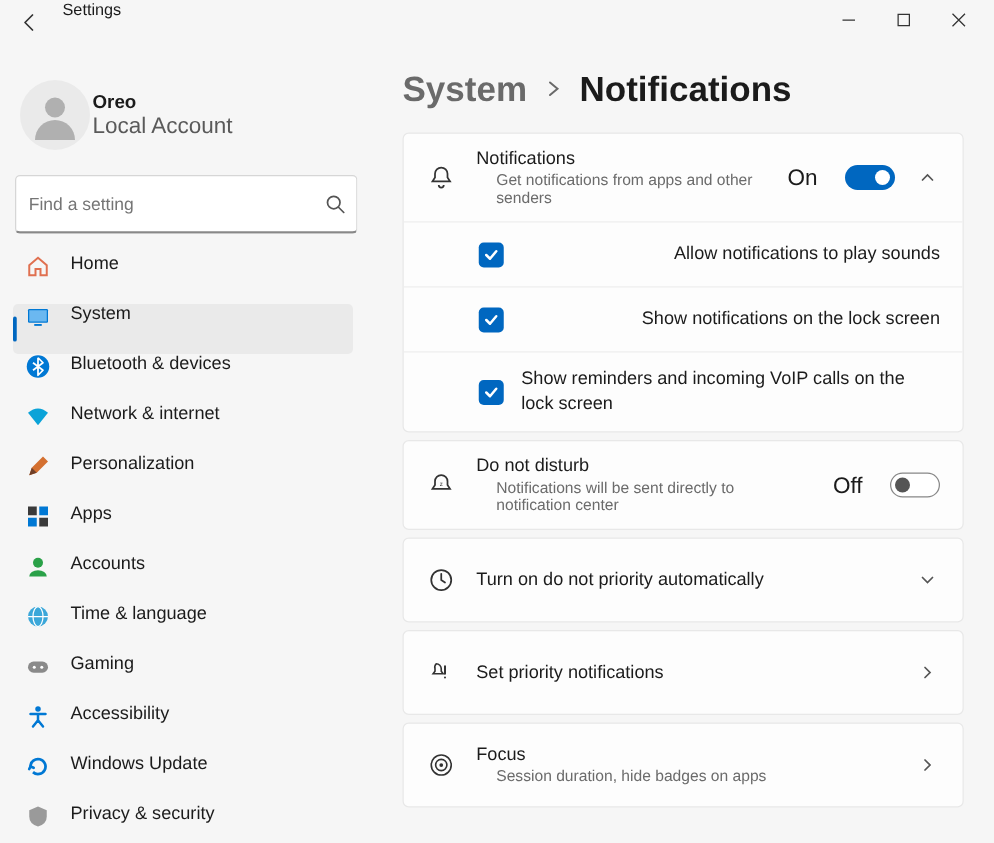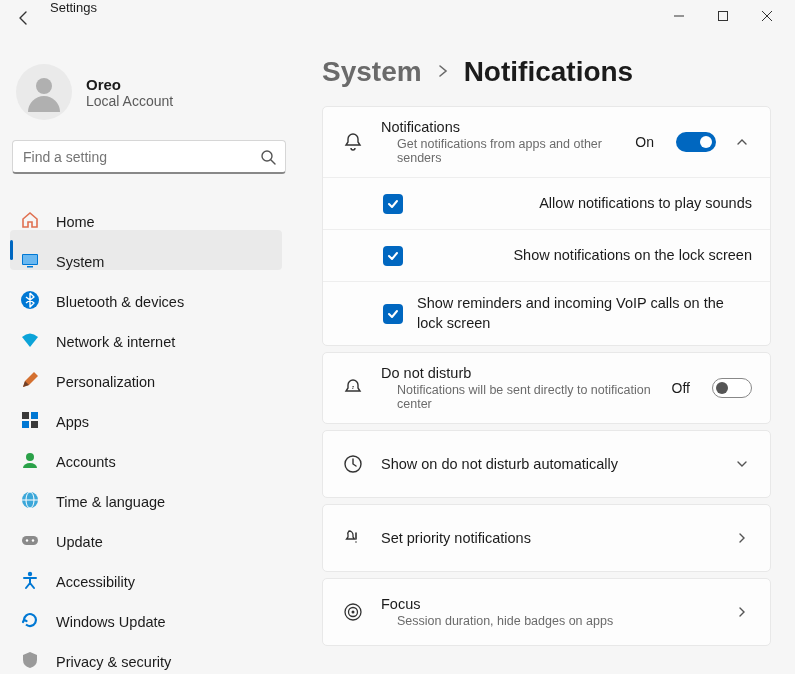--- a/index.html
+++ b/index.html
@@ -28,55 +28,55 @@
   .winbtn { width: 44px; height: 32px; display:flex;align-items:center;justify-content:center; color:#555; }
 
   .layout { display:flex; height: calc(100% - 40px); }
   .sidebar {
     width: 298px;
     padding: 0 10px 0 10px;
     display:flex; flex-direction:column;
     overflow:hidden;
   }
   .user {
-    display:flex; align-items:center; gap:14px;
+    display:flex; align-items:center; gap:2px;
     padding: 24px 6px 20px 6px;
   }
   .avatar {
     width: 56px; height:56px; border-radius:50%;
     background:#eaeaea;
     display:flex;align-items:center;justify-content:center;
   }
   .avatar svg { width:40px; height:40px; }
   .user .name { font-weight:600; font-size:15px; }
-  .user .sub { font-size:14px; color:#5a5a5a; }
+  .user .sub { font-size:18px; color:#5a5a5a; }
 
   .search {
     position:relative; margin: 0 2px 16px 2px;
-    height: 34px;
+    height: 47px;
     background:#fff;
     border:1px solid #d6d6d6;
     border-bottom:2px solid #888;
     border-radius:4px;
     display:flex; align-items:center;
   }
   .search input {
     border:none; outline:none; background:transparent;
     flex:1; padding: 0 10px; font-size:14px; color:#333;
   }
   .search .sicon {
     width: 34px; display:flex;align-items:center;justify-content:center;
     color:#555;
   }
 
   .navlist { overflow-y:auto; flex:1; padding-right:6px; }
   .navlist::-webkit-scrollbar { width:4px; }
   .navlist::-webkit-scrollbar-thumb { background:#bcbcbc; border-radius:2px; }
   .navitem {
-    display:flex; align-items:flex-end; gap:16px;
+    display:flex; align-items:flex-start; gap:16px;
     height: 40px; padding: 0 10px;
     border-radius:4px;
     position:relative;
     cursor:pointer;
   }
   .navitem.active { background:#eaeaea; }
   .navitem.active::before {
     content:""; position:absolute; left:0; top:10px; bottom:10px;
     width:3px; background:#0067c0; border-radius:2px;
   }
@@ -104,21 +104,21 @@
   .row {
     display:flex; align-items:center;
     min-height: 66px;
     padding: 12px 18px;
     gap:16px;
   }
   .row .ricon { width:24px; display:flex;align-items:center;justify-content:center; color:#333; }
   .row .rbody { flex:1; min-width:0; }
   .row .rtitle { font-size:14.5px; color:#1b1b1b; }
   .row .rsub { font-size:12.5px; color:#6b6b6b; margin-top:2px;margin-left:16px; }
-  .row .rstate { font-size:14px; color:#1b1b1b; margin-right:6px; }
+  .row .rstate { font-size:18px; color:#1b1b1b; margin-right:6px; }
   .toggle {
     width:40px; height:20px; border-radius:10px;
     position:relative; background:#888;
   }
   .toggle.on { background:#0067c0; }
   .toggle::after {
     content:""; position:absolute; width:12px; height:12px;
     border-radius:50%; background:#fff; top:4px; left:4px;
   }
   .toggle.on::after { left:auto; right:4px; }
@@ -274,21 +274,21 @@
         <span class="lbl">Time &amp; language</span>
       </div>
       <div class="navitem">
         <span class="navicon">
           <svg viewBox="0 0 20 20" width="20" height="20">
               <rect x="2" y="6" width="16" height="9" rx="4.5" fill="#8a8a8a"></rect>
               <circle cx="7" cy="10.5" r="1.2" fill="#fff"></circle>
               <circle cx="13" cy="10.5" r="1.2" fill="#fff"></circle>
             </svg>
         </span>
-        <span class="lbl">Update</span>
+        <span class="lbl">Gaming</span>
       </div>
       <div class="navitem">
         <span class="navicon">
           <svg viewBox="0 0 20 20" width="20" height="20">
               <circle cx="10" cy="4" r="2.2" fill="#0078d4"></circle>
               <path d="M4 8 L16 8 M10 8 V13 M10 13 L6 18 M10 13 L14 18" stroke="#0078d4" stroke-width="2" stroke-linecap="round"></path>
             </svg>
         </span>
         <span class="lbl">Accessibility</span>
       </div>
@@ -389,21 +389,21 @@
 
     <div class="card">
       <div class="row">
         <div class="ricon">
           <svg width="22" height="22" viewBox="0 0 22 22">
               <circle cx="11" cy="11" r="8" fill="none" stroke="#333" stroke-width="1.4"></circle>
               <path d="M11 6 V11 L14 13" stroke="#333" stroke-width="1.4" fill="none" stroke-linecap="round"></path>
             </svg>
         </div>
         <div class="rbody">
-          <div class="rtitle">Show on do not disturb automatically</div>
+          <div class="rtitle">Turn on do not priority automatically</div>
         </div>
         <div class="chev">
           <svg width="14" height="14" viewBox="0 0 14 14">
               <path d="M3 5 L7 9 L11 5" stroke="#555" stroke-width="1.4" fill="none" stroke-linecap="round"></path>
             </svg>
         </div>
       </div>
     </div>
 
     <div class="card">

